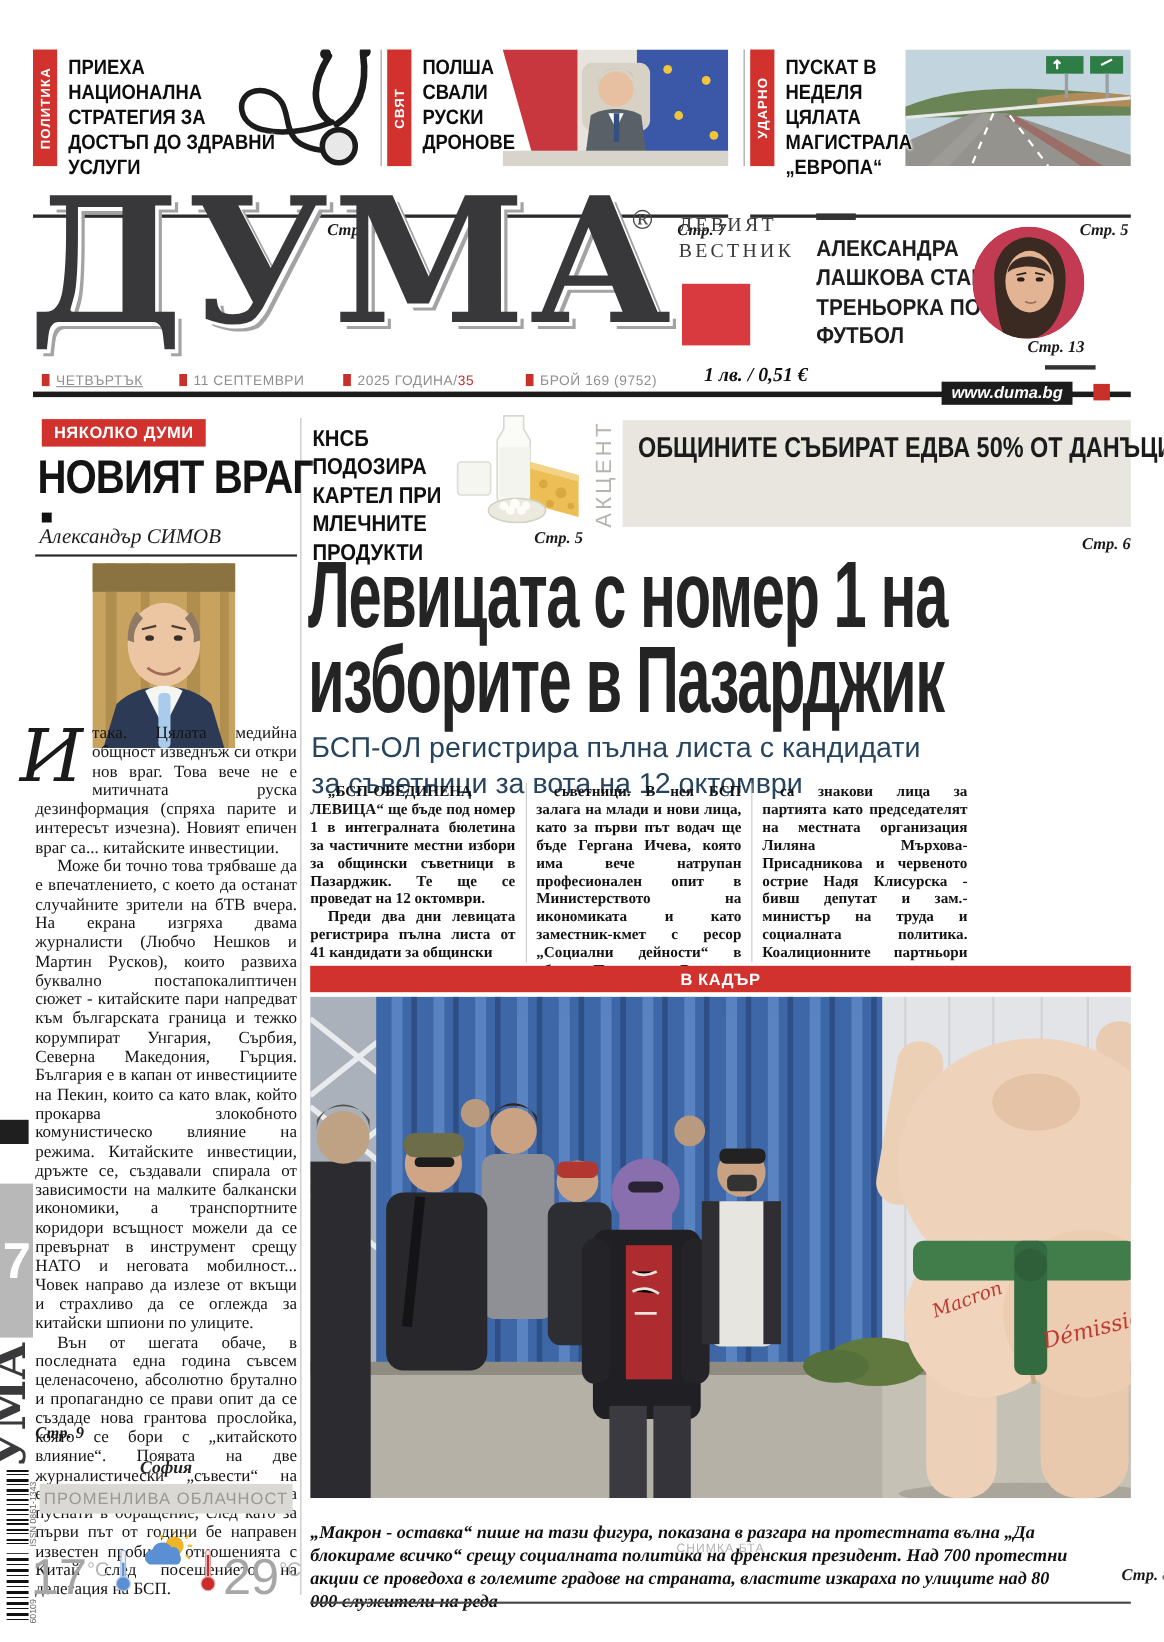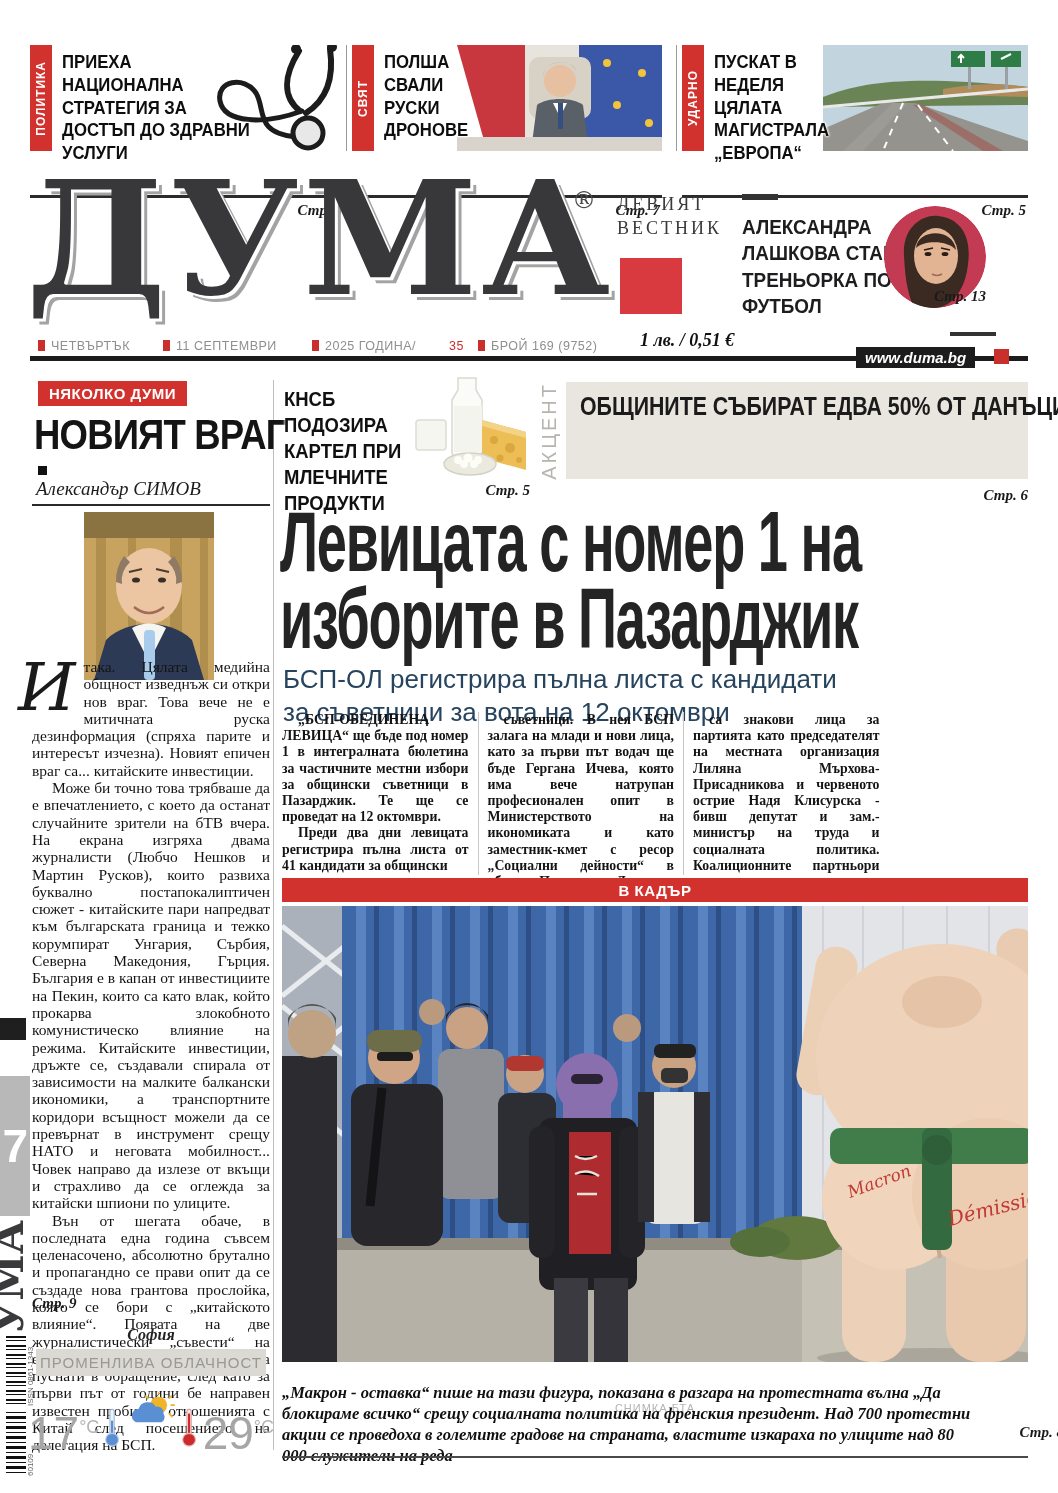--- a/index.html
+++ b/index.html
@@ -24,26 +24,26 @@
         font-size:158px;line-height:1;letter-spacing:4px;color:#38383a;
         text-shadow:3px 3px 0 #ffffff,6px 6px 0 #a3a3a3;}
   .regmark{position:absolute;left:572px;top:186px;font-size:24px;color:#4a4a4c;font-family:"DejaVu Serif",serif;}
   .tagline{position:absolute;left:617px;top:192px;width:135px;font-family:"Liberation Serif",serif;
            font-size:18px;line-height:1.35;letter-spacing:3px;color:#3a3a3c;}
   .red-square{position:absolute;left:620px;top:258px;width:62px;height:56px;background:#d93a3f;}
   .promo-dash{position:absolute;left:742px;top:194px;width:36px;height:6px;background:#333;}
   .promo-title{position:absolute;left:742px;top:214px;width:195px;font-family:"Liberation Sans",sans-serif;
                font-weight:bold;font-size:21px;line-height:1.25;color:#1d1d1f;transform:scaleX(.9);transform-origin:left top;}
   .promo-photo{position:absolute;left:884px;top:206px;width:102px;height:102px;border-radius:50%;overflow:hidden;}
-  .promo-page{position:absolute;left:934px;top:288px;}
+  .promo-page{position:absolute;left:934px;top:308px;}
   .promo-underdash{position:absolute;left:950px;top:332px;width:46px;height:4px;background:#333;}
   
   .dl-item{position:absolute;top:339px;font:12.5px "Liberation Sans",sans-serif;color:#8f8f8f;letter-spacing:.5px;}
   .dl-sq{display:inline-block;width:7px;height:11px;background:#c9302c;margin-right:6px;vertical-align:-1px;}
-  .dl-red{color:#c9302c;margin-left:33px;}
+  .dl-red{color:#c9302c;}
   .price{position:absolute;left:640px;top:330px;font:bold italic 18px "Liberation Serif",serif;color:#111;}
   .black-bar{position:absolute;left:30px;top:356px;width:998px;height:5px;background:#1c1c1c;}
   .site-label{position:absolute;left:856px;top:347px;background:#1c1c1c;color:#fff;
               font:bold italic 15px "Liberation Sans",sans-serif;padding:2px 9px;}
   .site-sq{position:absolute;left:994px;top:349px;width:15px;height:15px;background:#c9302c;}
   
   .kicker{position:absolute;left:38px;top:381px;background:#d2322d;color:#fff;
           font:bold 15px "Liberation Sans",sans-serif;padding:4px 11px;letter-spacing:.5px;}
   .op-title{position:absolute;left:34px;top:410px;font-family:"Liberation Sans",sans-serif;font-weight:bold;
             font-size:43px;letter-spacing:-1px;color:#141414;transform:scaleX(.85);transform-origin:left top;white-space:nowrap;}
@@ -213,21 +213,21 @@
           <ellipse cx="44" cy="48" rx="3.4" ry="2"></ellipse>
           <ellipse cx="61" cy="48" rx="3.4" ry="2"></ellipse>
         </g>
       <path d="M40,44 l9,-2 M57,42 l9,2" stroke="#2a1d16" stroke-width="1.6"></path>
       <path d="M48,68 q5,3 10,0" stroke="#a06b57" stroke-width="1.6" fill="none"></path>
     </svg>
   </div>
   <div class="promo-page pgref">Стр. 13</div>
   <div class="promo-underdash"></div>
 
-  <div class="dl-item" style="left:38px;"><span class="dl-sq"></span><span>ЧЕТВЪРТЪК</span></div>
+  <div class="dl-item" style="left:38px;text-decoration:underline;"><span class="dl-sq"></span><span>ЧЕТВЪРТЪК</span></div>
   <div class="dl-item" style="left:163px;text-align:right;"><span class="dl-sq"></span><span>11 СЕПТЕМВРИ</span></div>
   <div class="dl-item" style="left:312px;"><span class="dl-sq"></span><span>2025 ГОДИНА/</span><span class="dl-red">35</span></div>
   <div class="dl-item" style="left:478px;"><span class="dl-sq"></span><span>БРОЙ 169 (9752)</span></div>
   <div class="price">1 лв. / 0,51 €</div>
   <div class="black-bar"></div>
   <div class="site-label">www.duma.bg</div>
   <div class="site-sq"></div>
 
   <div class="main-vsep"></div>
 

